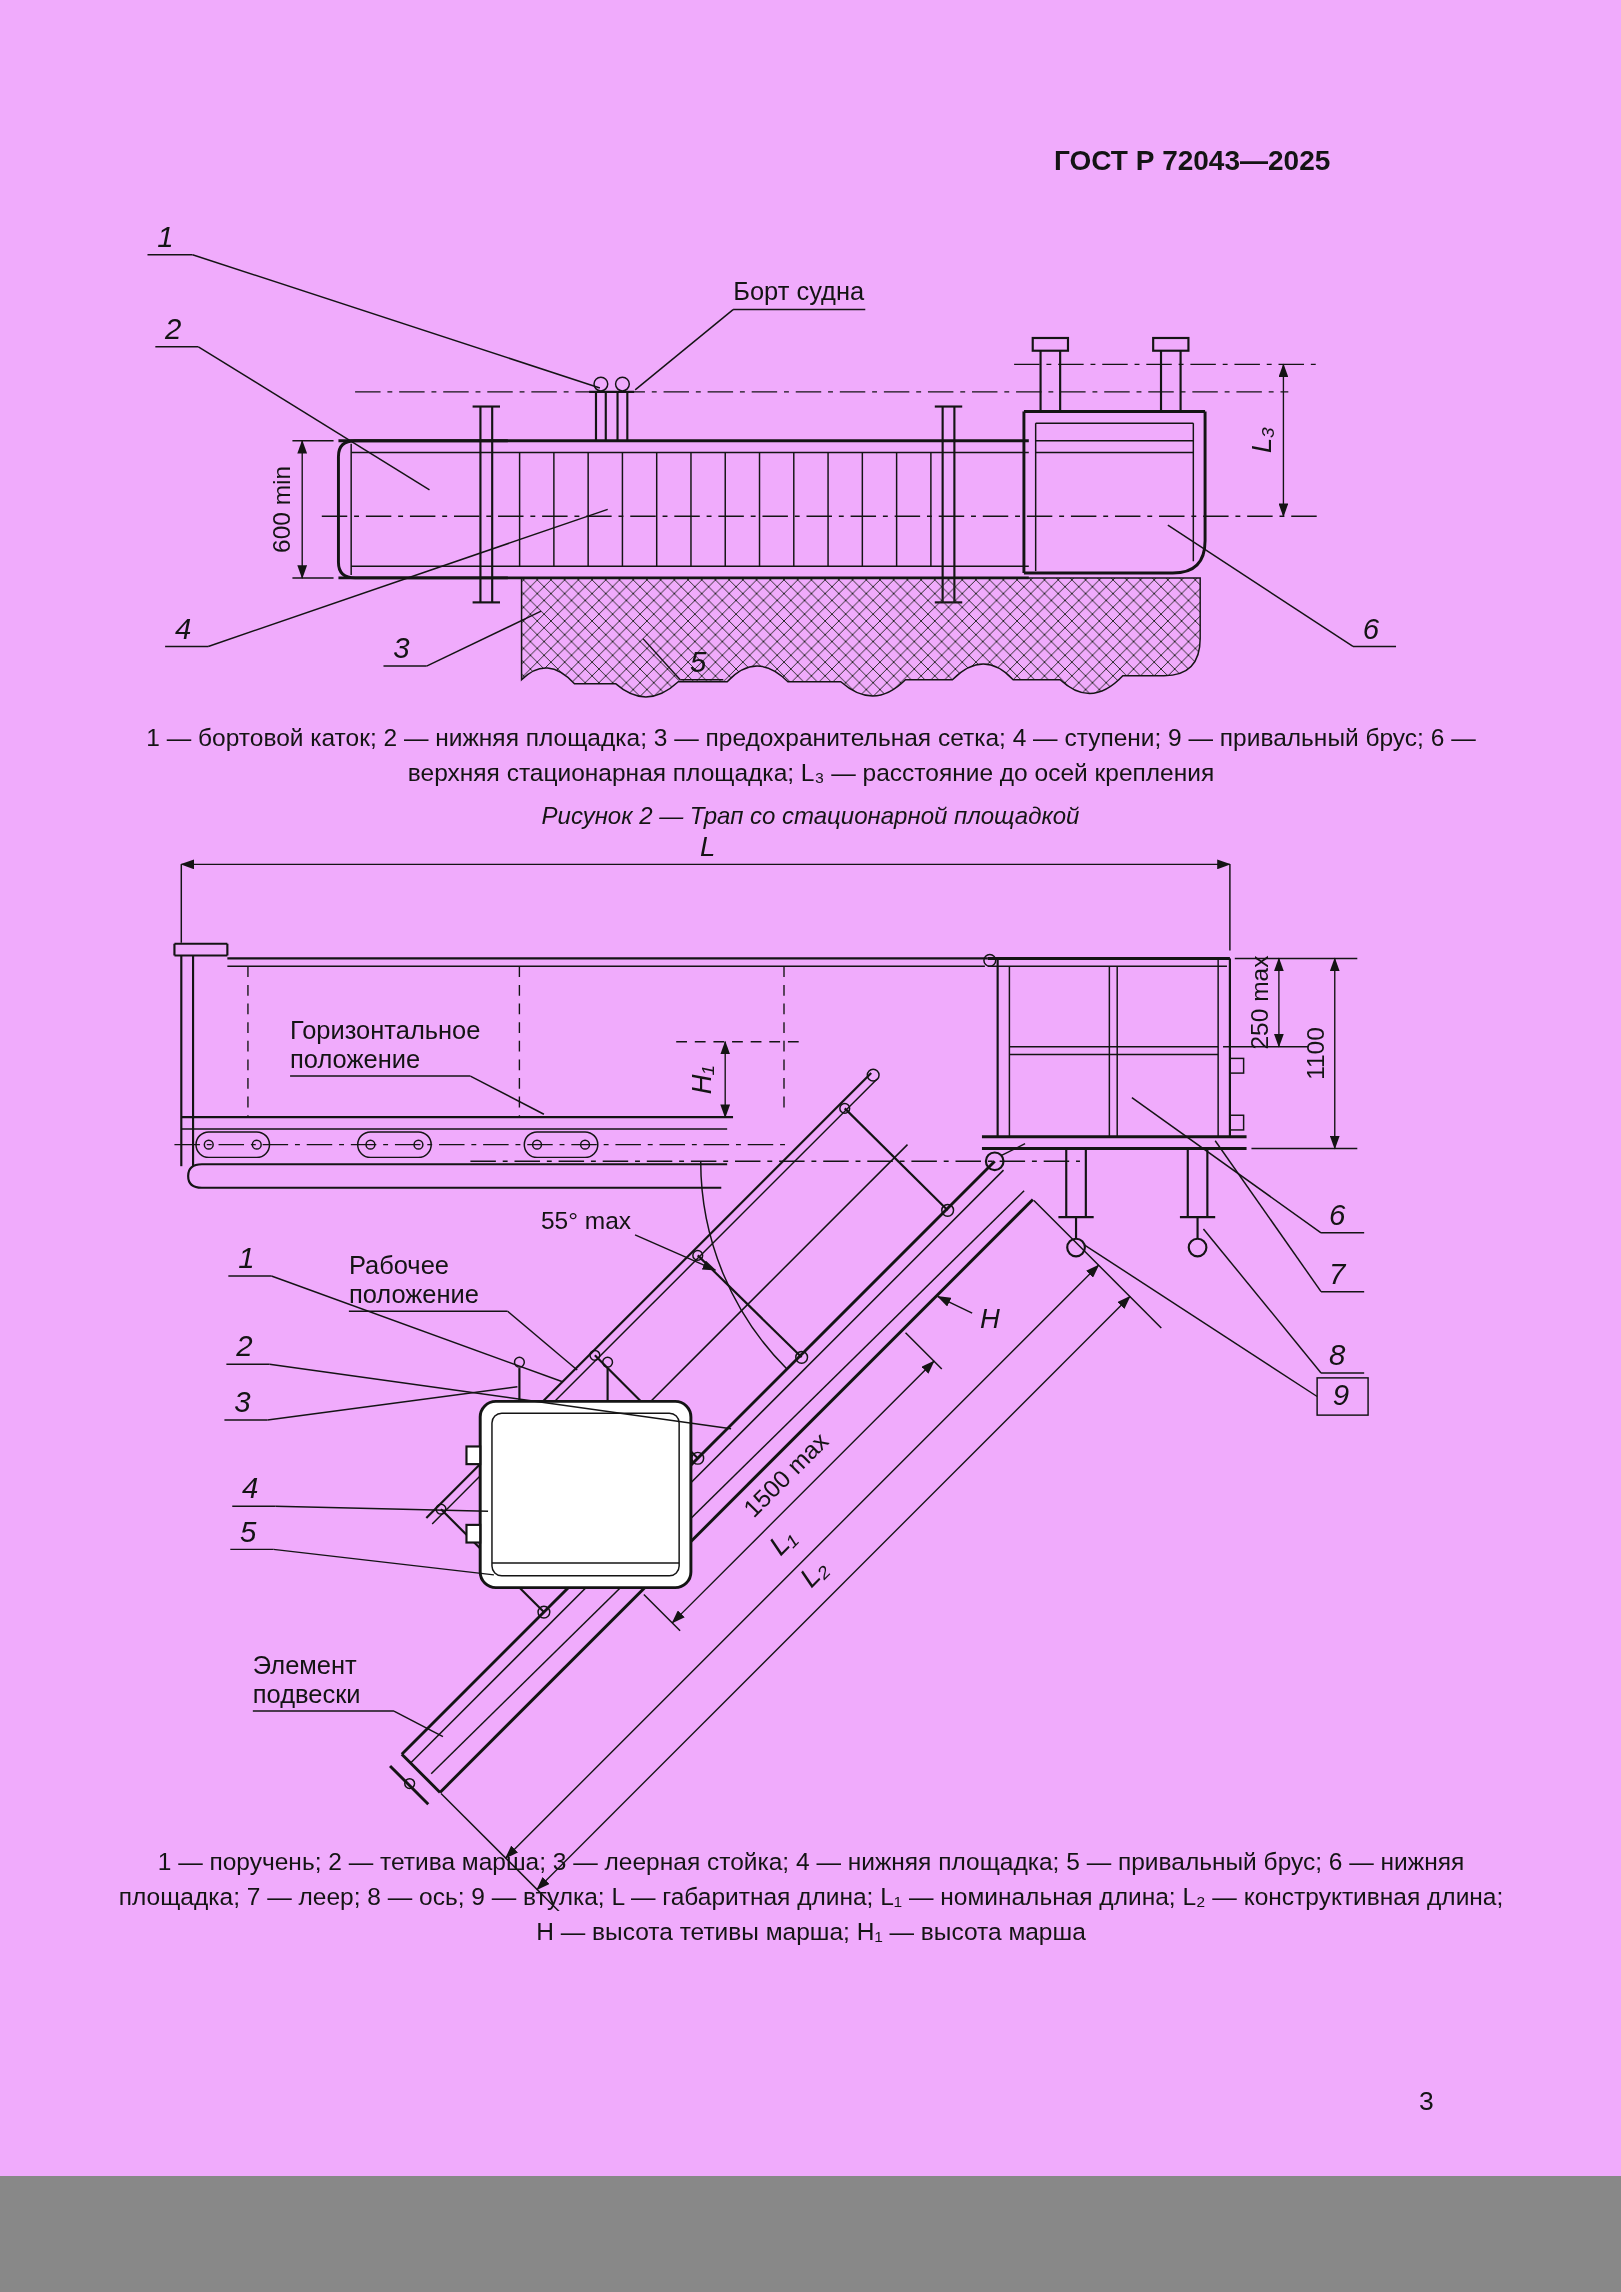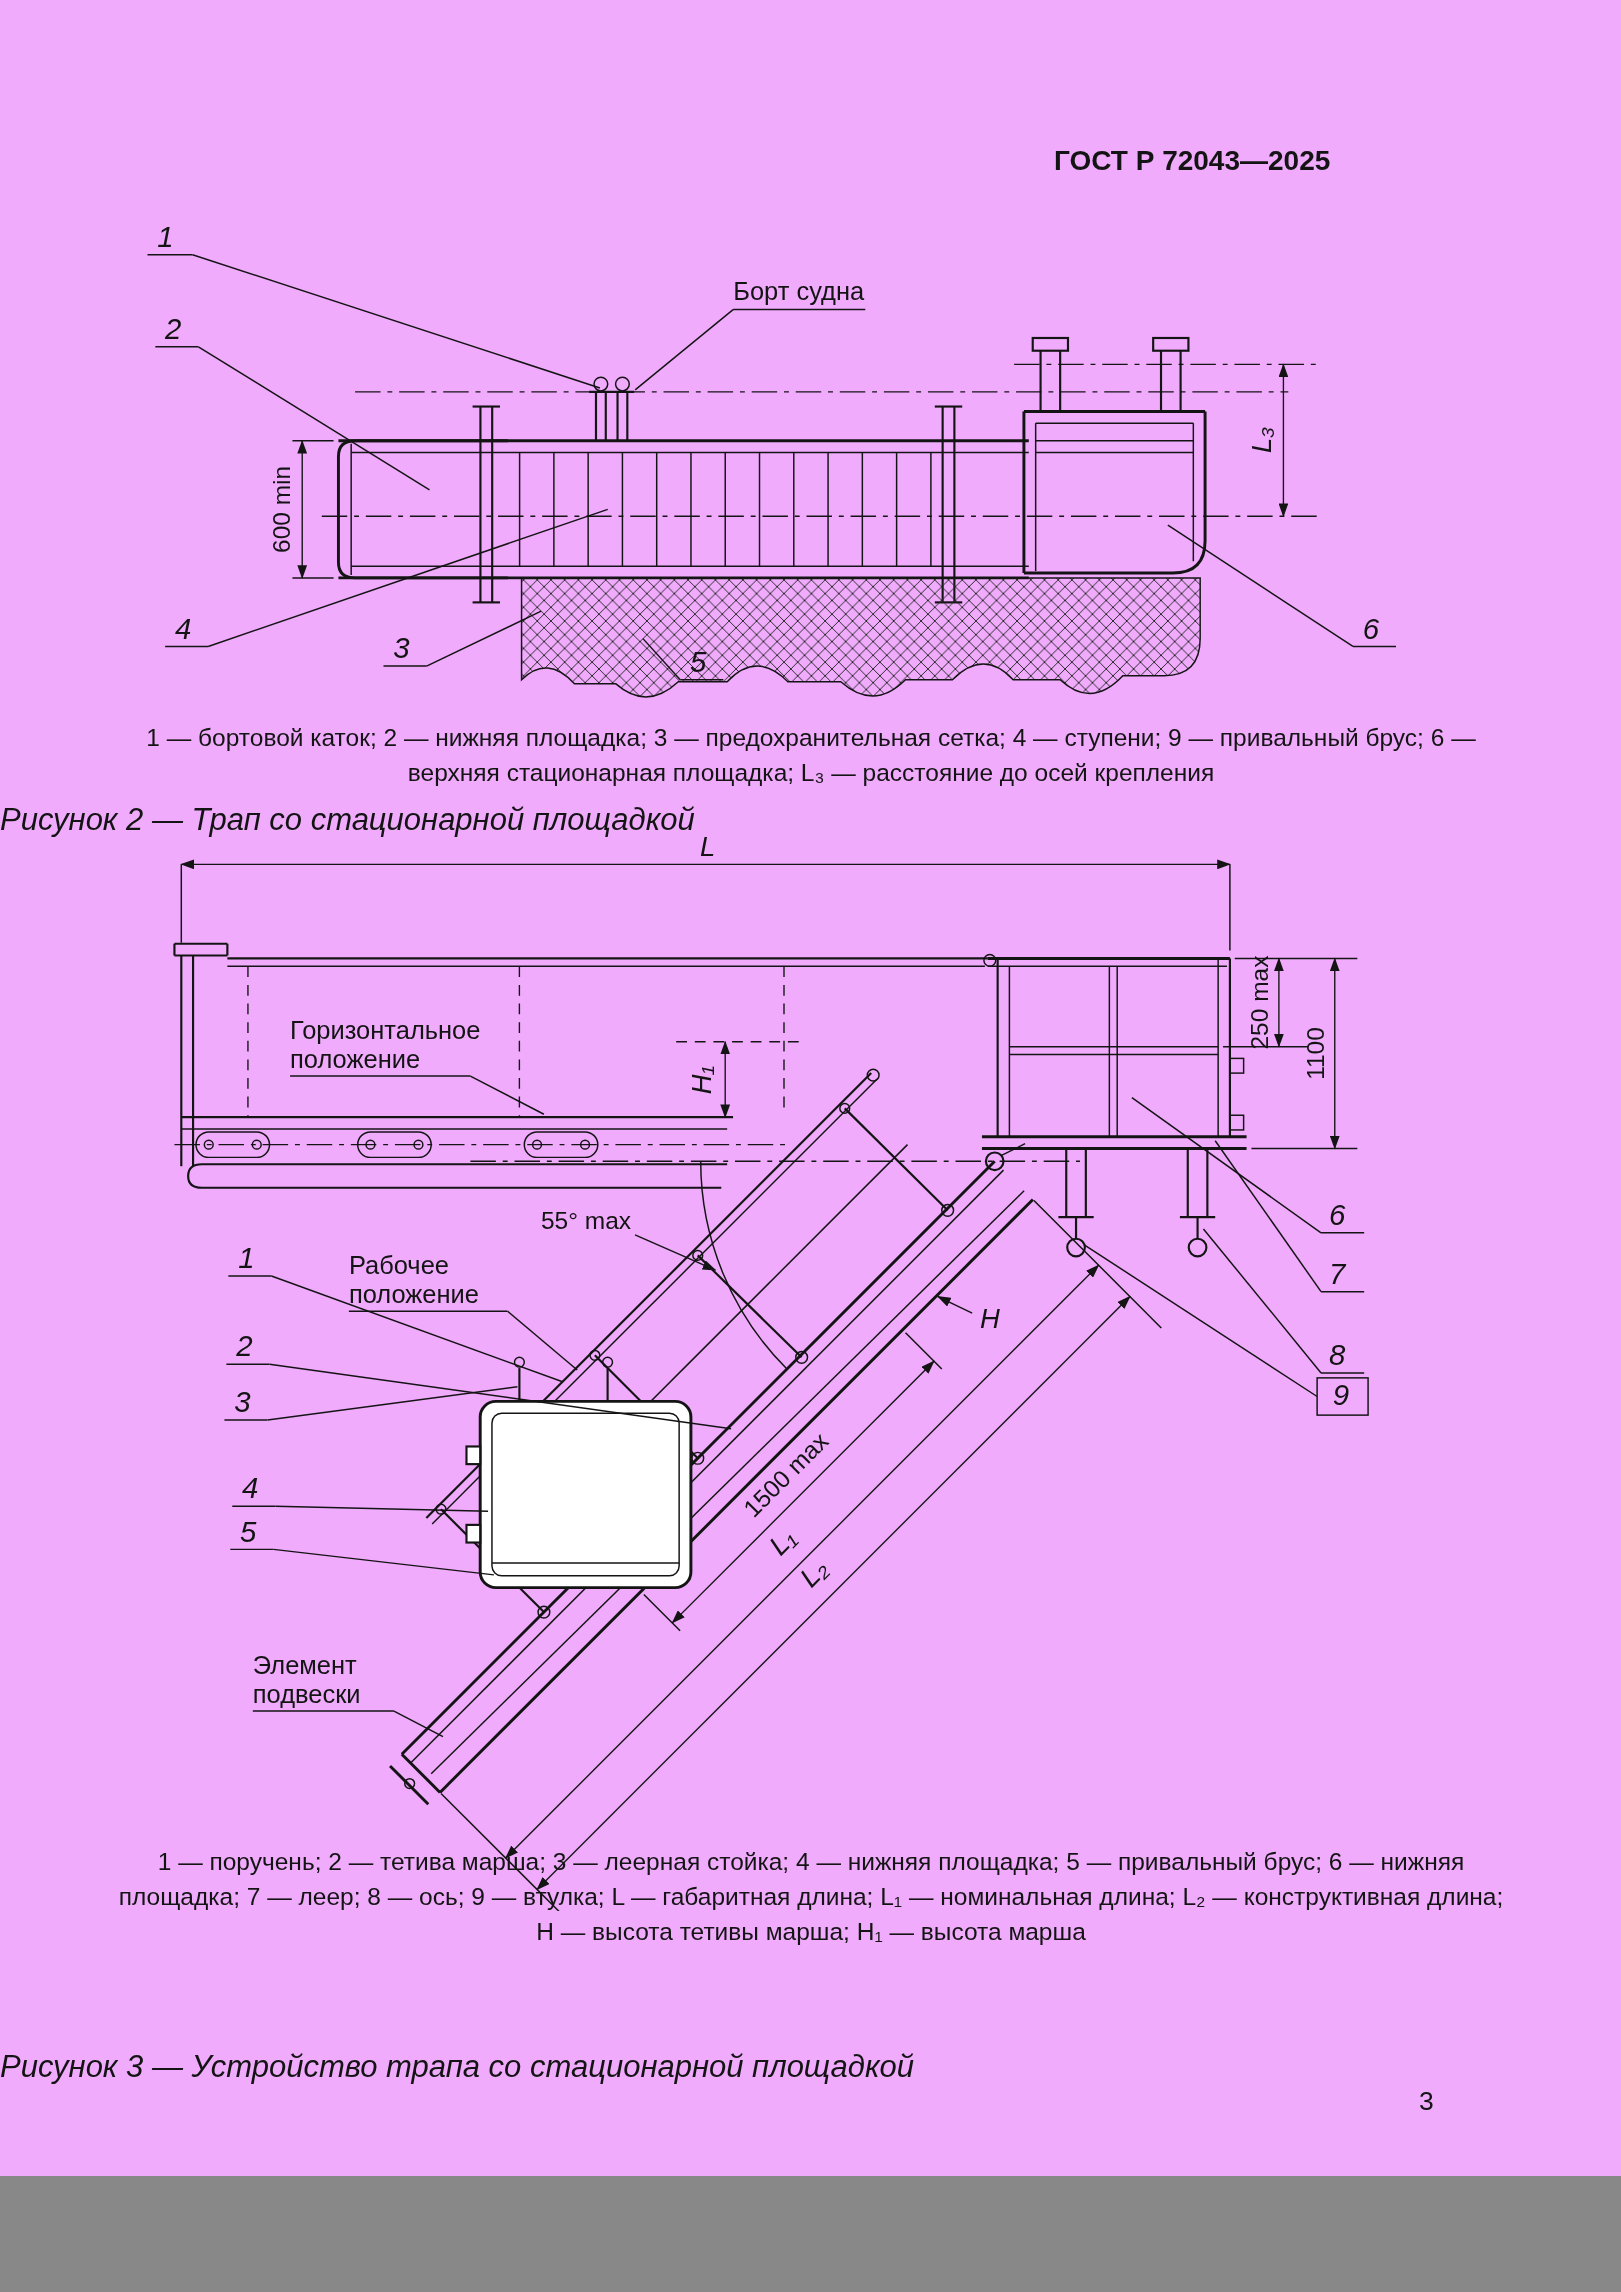--- a/index.html
+++ b/index.html
@@ -3,21 +3,21 @@
 <meta charset="utf-8">
 <style>
   html,body { margin:0; padding:0; background:#888; }
   .page {
     position:relative; width:1621px; height:2176px; background:#f0abfc;
     font-family:"Liberation Sans", sans-serif; color:#141414; overflow:hidden;
   }
   .doc-header { position:absolute; left:1054px; top:145px; font-size:28px; font-weight:bold; }
   .fig { position:absolute; }
   .legend { position:absolute; left:116px; width:1390px; text-align:center; font-size:24.5px; line-height:1.42; }
-  .caption { position:absolute; left:0; width:1621px; text-align:left; font-size:31px; font-style:italic; }
+  .caption { position:absolute; left:0; width:1621px; text-align:center; font-size:24px; font-style:italic; }
   .pagenum { position:absolute; left:1419px; top:2086px; font-size:26.5px; }
 
   svg line, svg path, svg rect, svg circle { stroke:#141414; fill:none; }
   svg text { fill:#141414; stroke:none; font-family:"Liberation Sans", sans-serif; }
   .w15 { stroke-width:1.5; }
   .w2  { stroke-width:2.2; }
   .w3  { stroke-width:3; }
   .cdash { stroke-width:1.4; stroke-dasharray:26 7 5 7; }
   .dash  { stroke-width:1.4; stroke-dasharray:11 8; }
   .dim   { stroke-width:1.4; }
@@ -383,18 +383,17 @@
       <line class="lead" x1="1248" y1="551" x2="1292" y2="551"></line>
       <line class="lead" x1="1248" y1="551" x2="1128" y2="404"></line>
 
       <rect class="w15" x="1244" y="556" width="52" height="38"></rect>
       <text class="co" x="1260" y="584">9</text>
       <line class="lead" x1="1244" y1="575" x2="1006" y2="420"></line>
     </g>
   </svg>
 
   <div class="legend" style="top:1845px;">1 — поручень; 2 — тетива марша; 3 — леерная стойка; 4 — нижняя площадка; 5 — привальный брус; 6 — нижняя площадка; 7 — леер; 8 — ось; 9 — втулка; L — габаритная длина; L₁ — номинальная длина; L₂ — конструктивная длина; H — высота тетивы марша; H₁ — высота марша</div>
-  <div class="caption" style="top:2049px;">Рисунок 3 — Устройство трапа со стационарной площадкой</div>
 
   <div class="pagenum">3</div>
 
 </div>
 
 
 </body></html>

